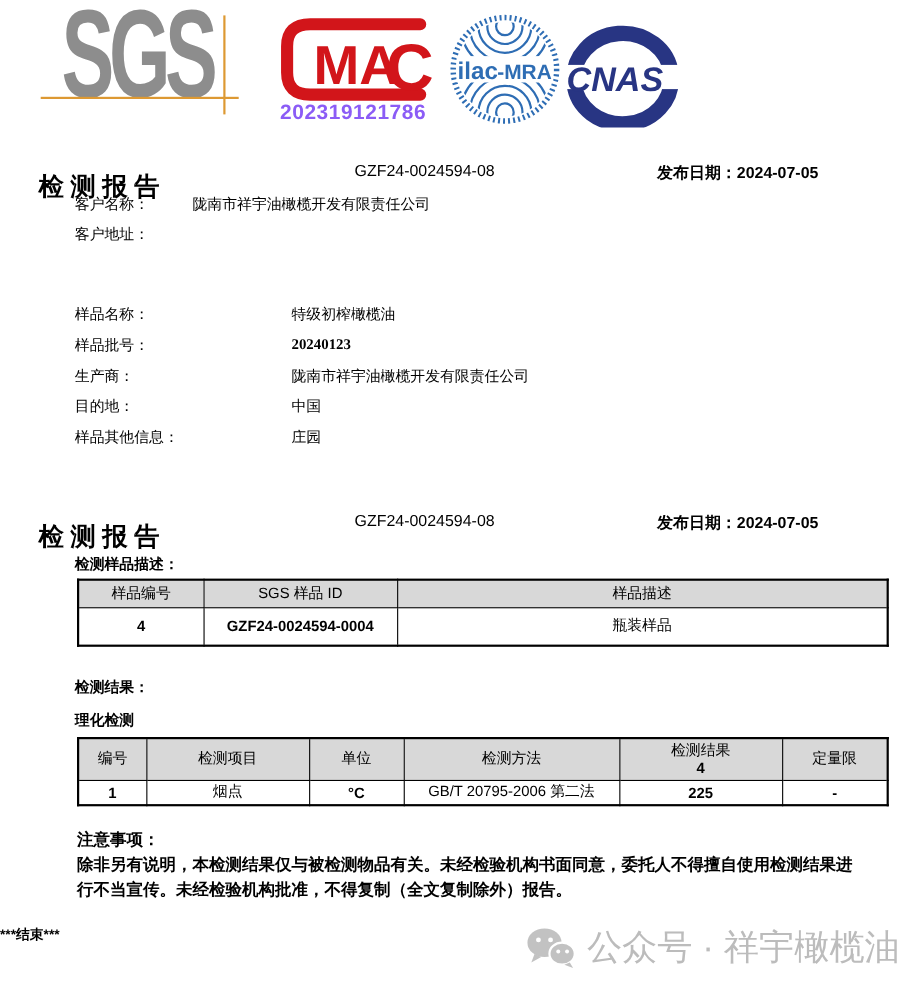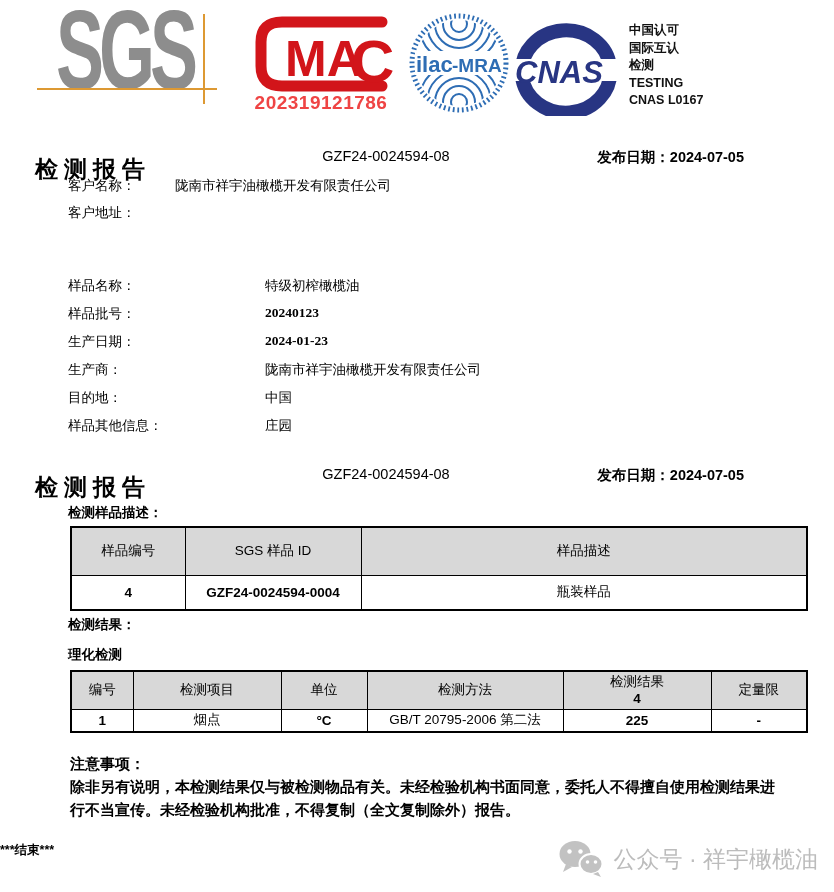--- a/index.html
+++ b/index.html
@@ -7,21 +7,21 @@
         font-family:"Liberation Sans","DejaVu Sans",sans-serif;color:#000;}
   .abs{position:absolute;}
 
   
   .sgs-text{left:56px;top:-7px;font-size:72px;font-weight:bold;color:#8d8d8d;
             letter-spacing:-5px;line-height:1;transform:scaleY(1.58);transform-origin:top left;}
   .cross-v{left:203px;top:14px;width:2px;height:90px;background:#dd9933;}
   .cross-h{left:37px;top:88px;width:180px;height:2px;background:#dd9933;}
   .cma-svg{left:252px;top:14px;}
   .cma-number{left:248px;top:92px;width:146px;text-align:center;font-size:19px;
-              font-weight:bold;color:#ef4444;letter-spacing:0.5px;}
+              font-weight:bold;color:#8b5cf6;letter-spacing:0.5px;}
   .ilac-svg{left:408px;top:12px;}
   .cnas-svg{left:514px;top:22px;}
   .accr{left:629px;top:22px;font-size:12.5px;font-weight:bold;line-height:17.6px;color:#111;}
 
   
   .report-row{left:0;width:834px;height:34px;}
   .rh-title{position:absolute;left:35px;top:16px;font-size:23px;font-weight:bold;letter-spacing:6px;}
   .rh-no{position:absolute;left:0;top:10px;width:772px;text-align:center;font-size:14.5px;}
   .rh-date{position:absolute;right:90px;top:10px;font-size:14.5px;font-weight:bold;}
 
@@ -37,31 +37,31 @@
 
   .sec-label{left:68px;font-size:13.5px;font-weight:bold;}
 
   
   table{border-collapse:collapse;table-layout:fixed;width:736px;}
   .doc-table{left:70px;}
   th,td{border:1px solid #000;text-align:center;vertical-align:middle;
         font-size:13.5px;font-weight:normal;padding:0;overflow:hidden;}
   table{border:2px solid #000;}
   thead tr{background:#d8d8d8;}
-  .t1 thead tr{height:48px;}
+  .t1 thead tr{height:25px;}
   .t1 tbody tr{height:35px;}
   .t2 thead tr{height:38px;}
   .t2 tbody tr{height:23px;}
   .t2 th{line-height:1.3;}
 
   
   .notes{left:70px;top:752px;width:718px;font-size:15px;font-weight:bold;line-height:23px;}
   .end-marker{left:0;top:842px;width:834px;text-align:left;font-size:12.5px;font-weight:bold;}
   .watermark{right:16px;top:840px;display:flex;align-items:center;gap:10px;
-             color:#bcbcbc;font-size:23px;white-space:nowrap;}
+             color:#bcbcbc;font-size:32px;white-space:nowrap;}
 </style>
 </head>
 <body>
 
 <div class="page">
 
   <div class="abs sgs-text">SGS</div>
   <div class="abs cross-v"></div>
   <div class="abs cross-h"></div>
 
@@ -94,27 +94,20 @@
     <text x="44" y="60" font-size="19" font-weight="bold" fill="#2e6db4" font-family="Liberation Sans, sans-serif">-MRA</text>
   </svg>
 
   <svg class="abs cnas-svg" width="104" height="94" viewBox="0 0 104 94">
     <path d="M 8 52 A 44 40 0 0 1 96 45" fill="none" stroke="#283583" stroke-width="14" stroke-linecap="round"></path>
     <path d="M 96 43 A 44 40 0 0 1 8 50" fill="none" stroke="#283583" stroke-width="14" stroke-linecap="round" transform="translate(0,4)"></path>
     <rect x="0" y="37" width="104" height="22" fill="#ffffff"></rect>
     <text x="1" y="61" font-size="31" font-weight="bold" font-style="italic" fill="#283583" font-family="Liberation Sans, sans-serif">CNAS</text>
   </svg>
 
-  <div class="abs accr">
-    <div>中国认可</div>
-    <div>国际互认</div>
-    <div>检测</div>
-    <div>TESTING</div>
-    <div>CNAS L0167</div>
-  </div>
 
   <div class="abs report-row" style="top:138px;">
     <div class="rh-title">检测报告</div>
     <div class="rh-no">GZF24-0024594-08</div>
     <div class="rh-date"><span>发布日期：</span><span>2024-07-05</span></div>
   </div>
 
   <div class="abs fields client" style="top:172px;">
     <div class="field-row">
       <span class="field-label">客户名称：</span>
@@ -126,24 +119,20 @@
   </div>
 
   <div class="abs fields sampleinfo" style="top:272px;font-family:Liberation Serif, serif;">
     <div class="field-row">
       <span class="field-label">样品名称：</span>
       <span class="field-value">特级初榨橄榄油</span>
     </div>
     <div class="field-row">
       <span class="field-label">样品批号：</span>
       <span class="field-value num">20240123</span>
-    </div>
-    <div class="field-row">
-      <span class="field-label">生产日期：</span>
-      <span class="field-value num">2024-01-23</span>
     </div>
     <div class="field-row">
       <span class="field-label">生产商：</span>
       <span class="field-value">陇南市祥宇油橄榄开发有限责任公司</span>
     </div>
     <div class="field-row">
       <span class="field-label">目的地：</span>
       <span class="field-value">中国</span>
     </div>
     <div class="field-row">

